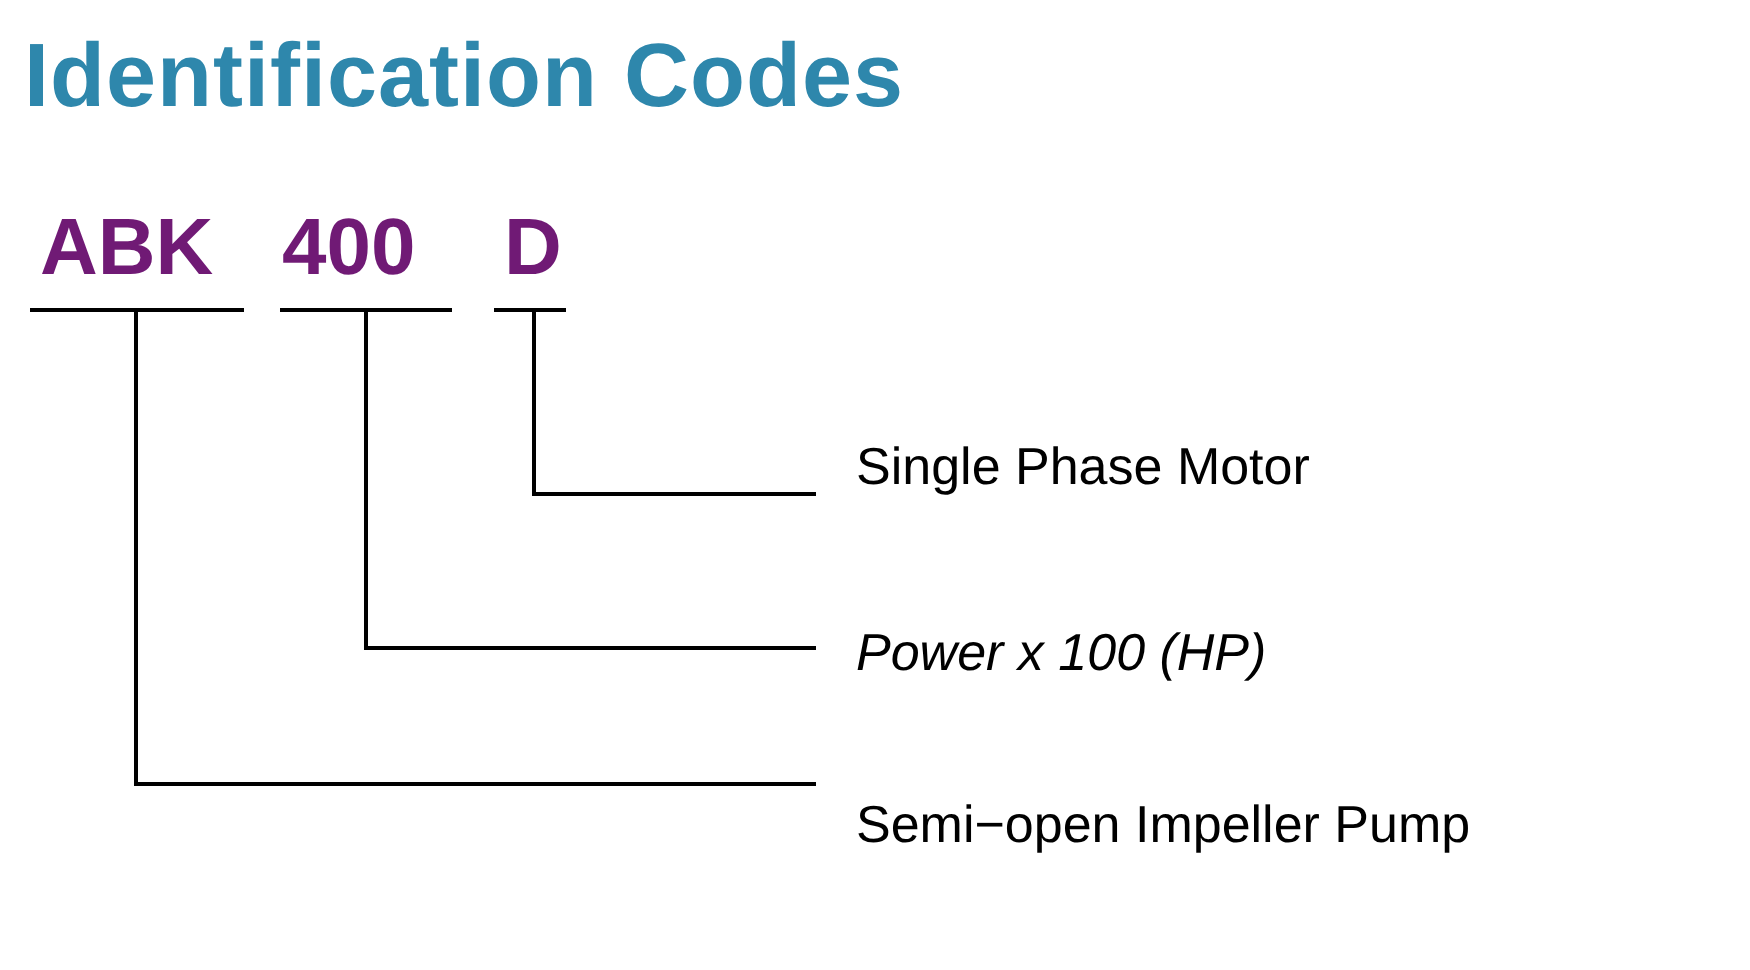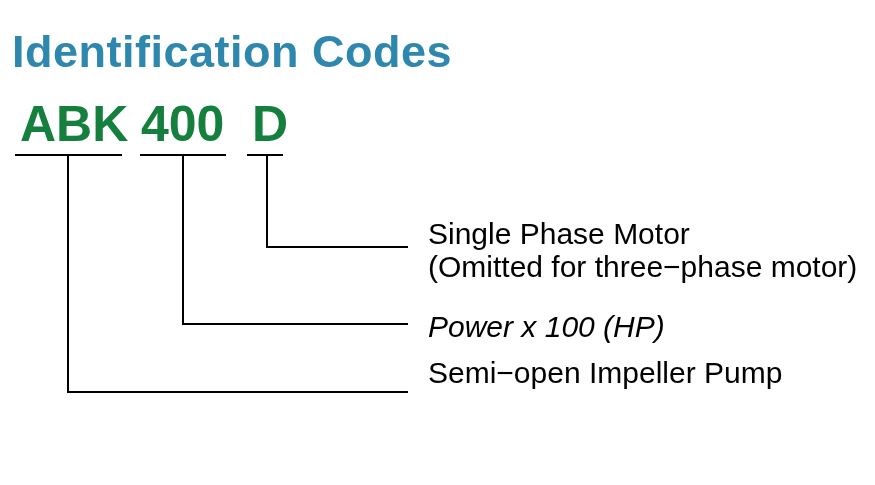--- a/index.html
+++ b/index.html
@@ -12,35 +12,35 @@
     width: 875px;
     height: 485px;
     background: #ffffff;
     overflow: hidden;
     font-family: "Liberation Sans", sans-serif;
     color: #000000;
   }
   .title {
     position: absolute;
     left: 12px;
-    top: 29px;
+    top: 15px;
     margin: 0;
     font-size: 45px;
     line-height: 45px;
     font-weight: bold;
     letter-spacing: 0.5px;
     white-space: nowrap;
   }
   .seg {
     position: absolute;
     top: 101px;
-    font-size: 50px;
+    font-size: 40px;
     line-height: 46px;
     font-weight: bold;
-    color: #15803d;
+    color: #701a75;
     white-space: nowrap;
   }
   .seg-abk { left: 20px; }
   .seg-200 { left: 141px; }
   .seg-d   { left: 252px; }
 
   .ln {
     position: absolute;
     background: #000000;
   }
@@ -53,28 +53,28 @@
   .v-200 { left: 182px; top: 154px; width: 2px; height: 171px; }
   .v-d   { left: 266px; top: 154px; width: 2px; height: 94px; }
   
   .h-d   { left: 266px; top: 246px; width: 142px; height: 2px; }
   .h-200 { left: 182px; top: 323px; width: 226px; height: 2px; }
   .h-abk { left: 67px;  top: 391px; width: 341px; height: 2px; }
 
   .label {
     position: absolute;
     left: 428px;
-    font-size: 30px;
+    font-size: 26px;
     line-height: 33px;
     color: #000000;
     white-space: nowrap;
   }
   .label-phase  { top: 217px; }
   .label-power  { top: 310px; font-style: italic; }
-  .label-series { top: 356px; }
+  .label-series { top: 396px; }
 </style>
 </head>
 <body>
 
 <div class="canvas">
 
   <h1 class="title" style="color: rgb(46, 135, 172);">Identification Codes</h1>
 
   <div>
     <span class="seg seg-abk">ABK</span>
@@ -89,20 +89,19 @@
   <div class="ln v-abk" style="background: rgb(0, 0, 0);"></div>
   <div class="ln v-200" style="background: rgb(0, 0, 0);"></div>
   <div class="ln v-d" style="background: rgb(0, 0, 0);"></div>
 
   <div class="ln h-d" style="background: rgb(0, 0, 0);"></div>
   <div class="ln h-200" style="background: rgb(0, 0, 0);"></div>
   <div class="ln h-abk" style="background: rgb(0, 0, 0);"></div>
 
   <div class="label label-phase">
     <div>Single Phase Motor</div>
-    <div>(Omitted for three−phase motor)</div>
   </div>
 
   <div class="label label-power">Power x 100 (HP)</div>
 
   <div class="label label-series">Semi−open Impeller Pump</div>
 
 </div>
 
 </body></html>

